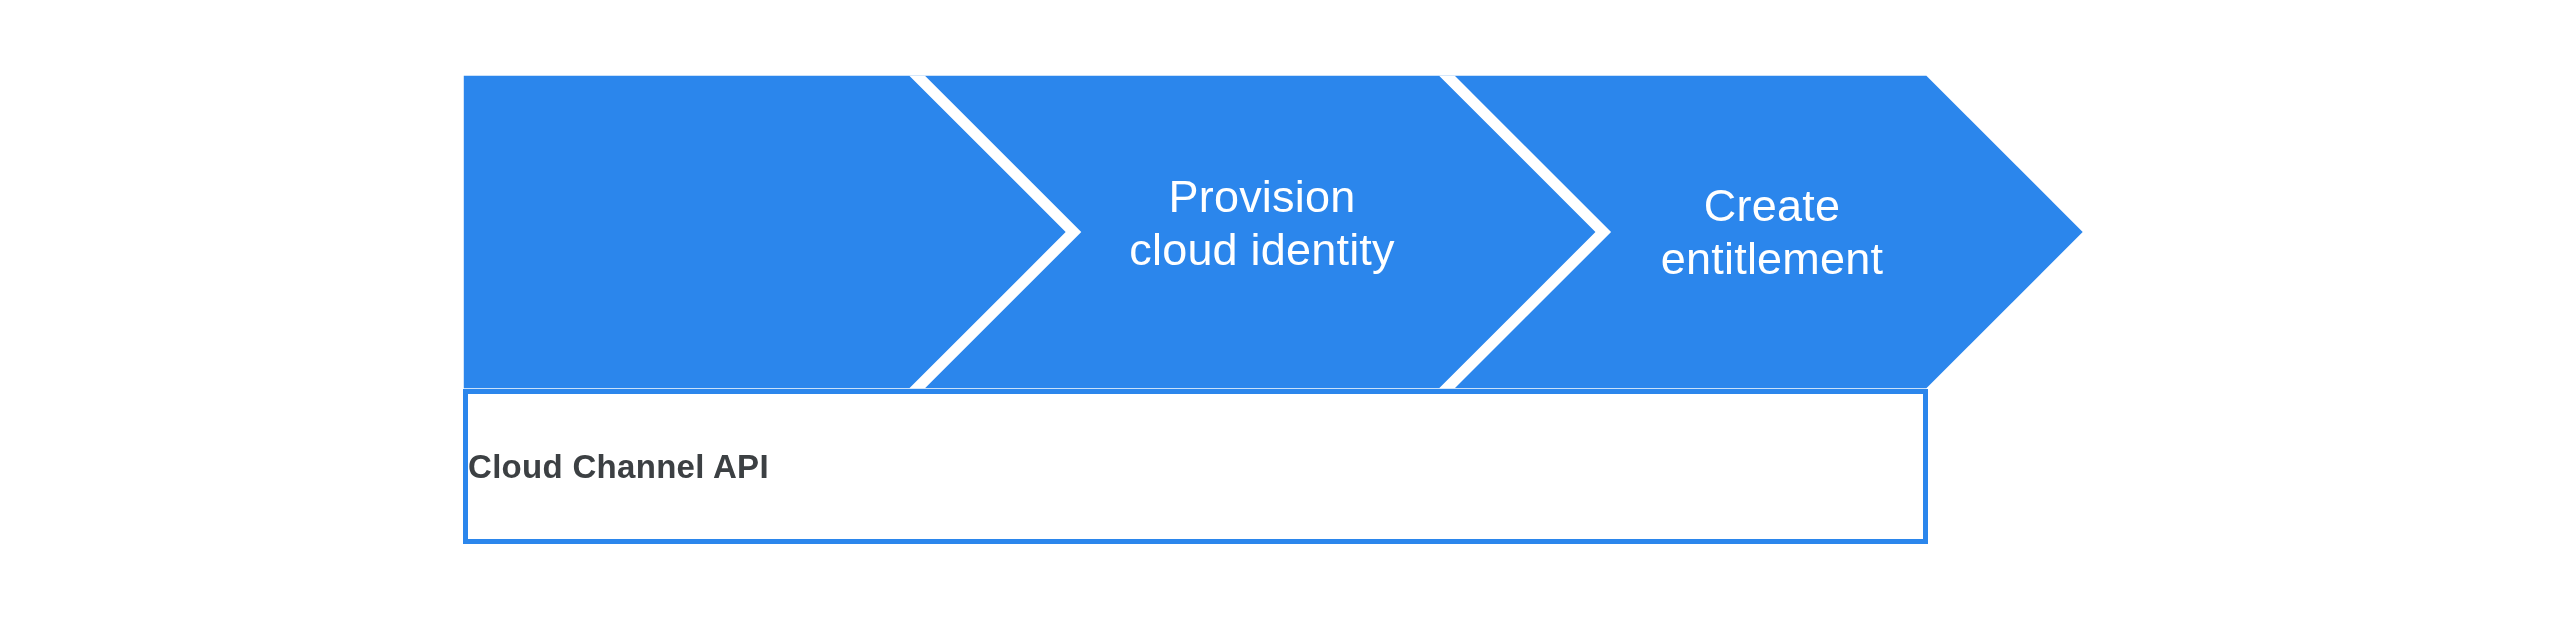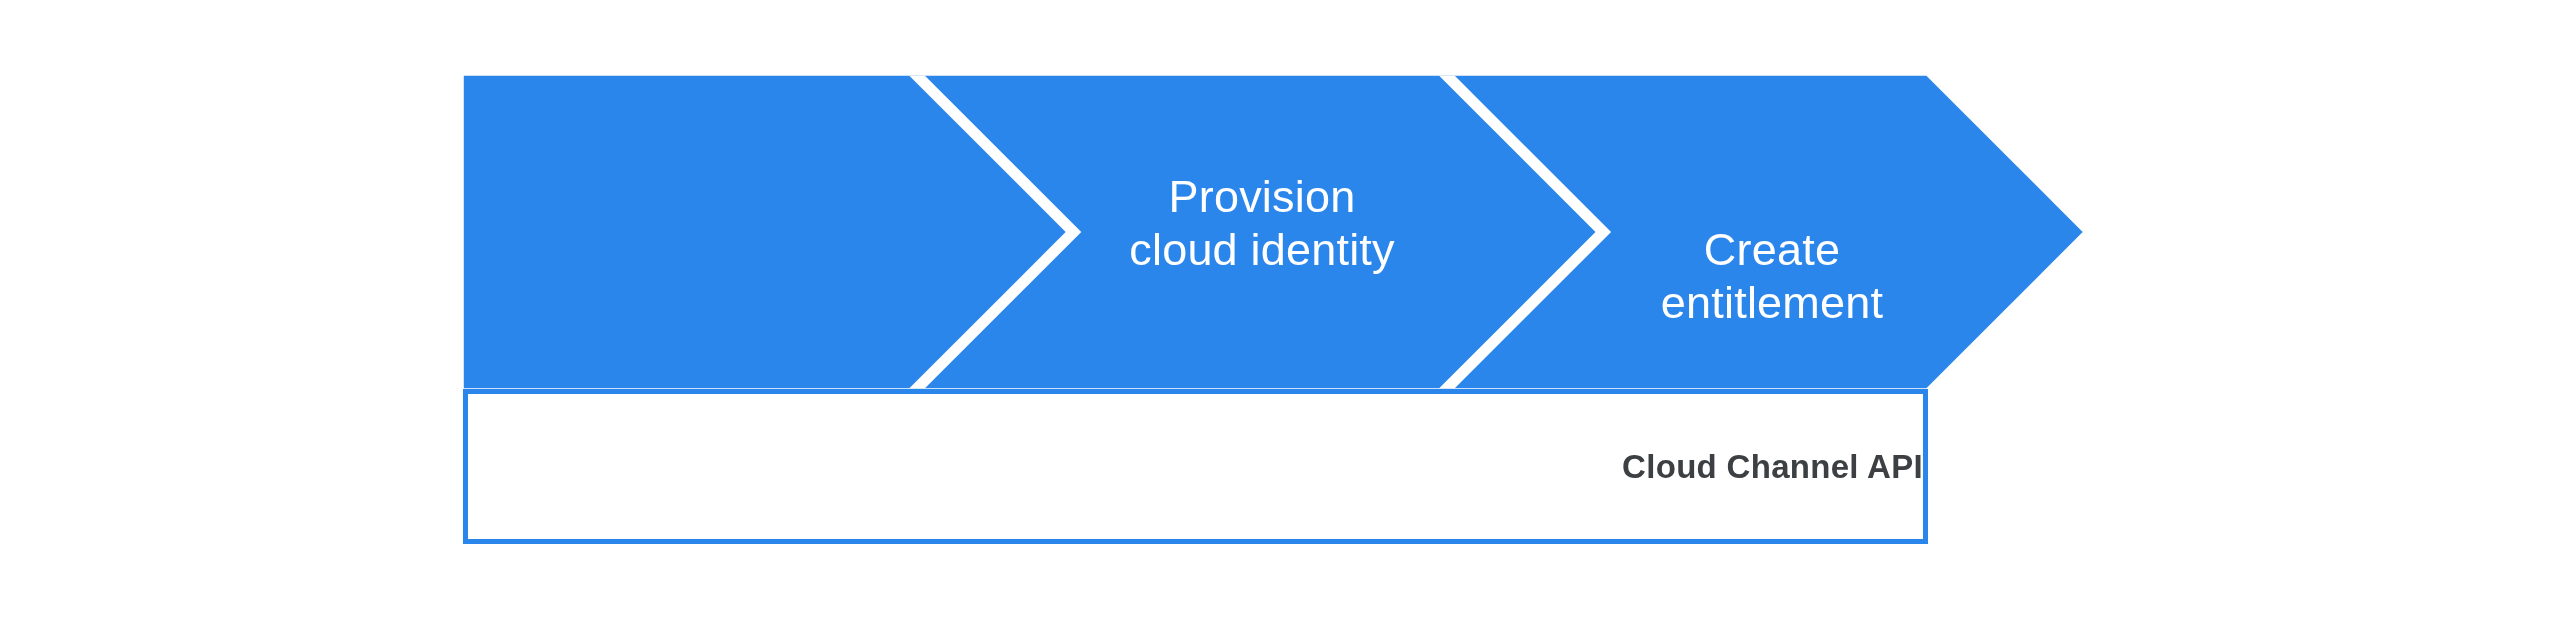--- a/index.html
+++ b/index.html
@@ -36,33 +36,33 @@
     transform: translate(-50%, -50%);
     color: var(--step-text, #ffffff);
     font-size: 45px;
     line-height: 1.17;
     text-align: center;
     white-space: pre-line;
     letter-spacing: 0.2px;
   }
   .step-label-1 { left: 723px;  top: 234px; }
   .step-label-2 { left: 1262px; top: 224px; }
-  .step-label-3 { left: 1772px; top: 233px; margin-top: 44px; }
+  .step-label-3 { left: 1772px; top: 233px; }
   .api-box {
     position: absolute;
     left: 463px;
     top: 389px;
     width: 1465px;
     height: 155px;
     box-sizing: border-box;
     background: var(--background, #ffffff);
     border: 5.2px solid var(--api-border, #2b86ec);
     display: flex;
     align-items: center;
-    justify-content: flex-end;
+    justify-content: flex-start;
   }
   .api-label {
     color: var(--api-text, #3c4043);
     font-size: 33px;
     font-weight: bold;
     letter-spacing: 0.3px;
     text-align: center;
   }
 </style>
 </head>

